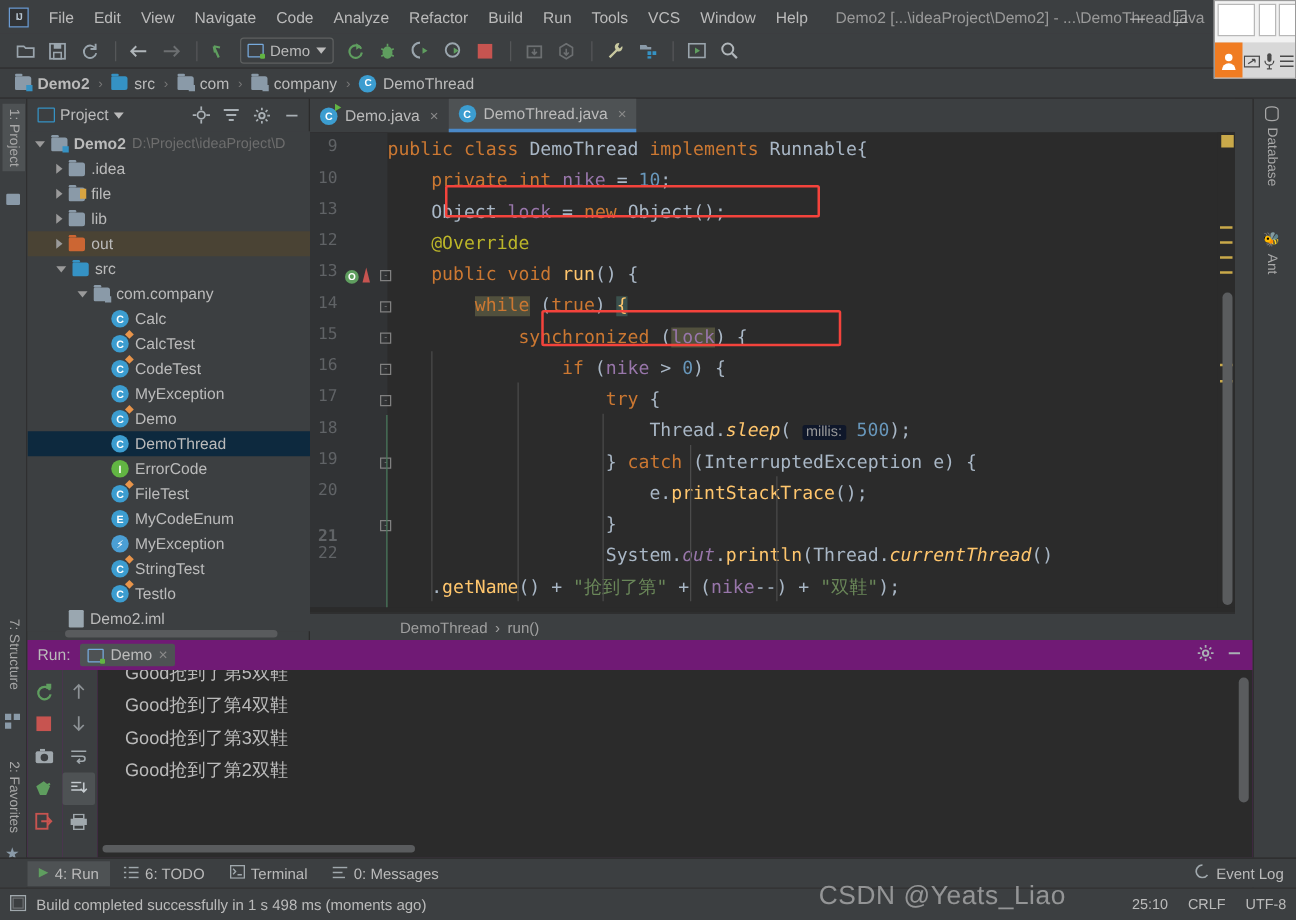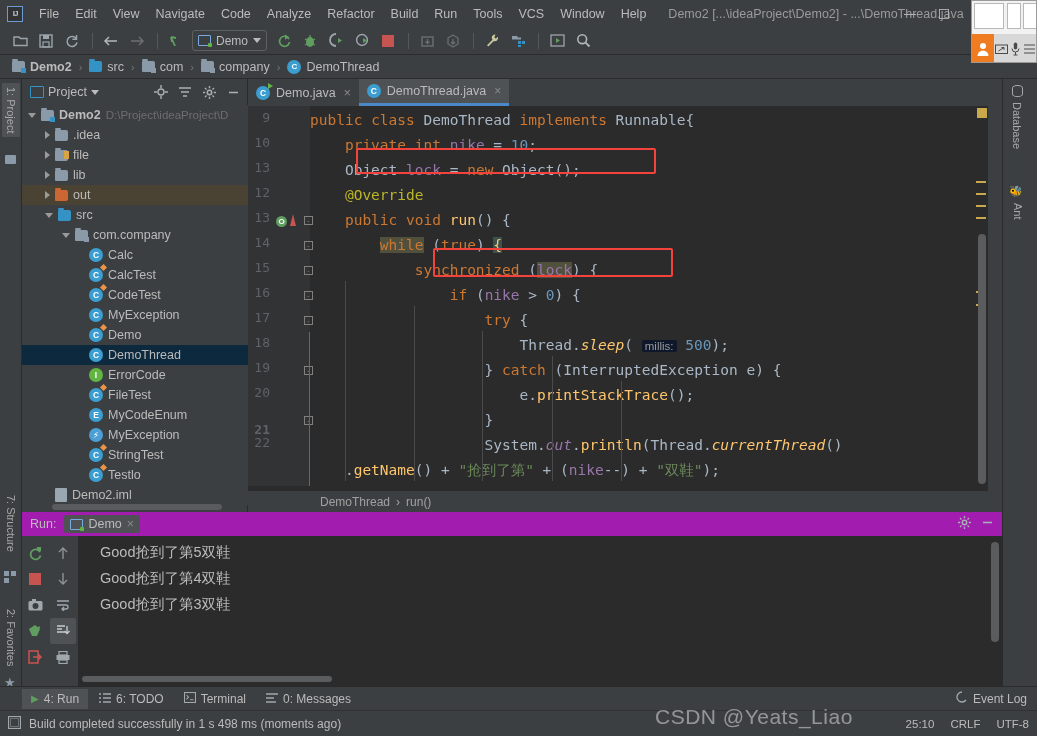--- a/index.html
+++ b/index.html
@@ -166,34 +166,34 @@
   .markers { position:absolute; right:0; top:27px; width:14px; height:380px; background:#2b2b2b; }
   .mk { position:absolute; right:2px; width:10px; height:2px; background:#c9a94a; }
   .err-sq { position:absolute; right:1px; top:2px; width:10px; height:10px; background:#c9a94a; }
   .scroll-thumb { position:absolute; right:2px; width:8px; background:#5a5c5e; border-radius:4px; }
 
   
   .rightstripe { position:absolute; left:1002px; top:79px; width:35px; height:657px; background:#3c3f41; border-left:1px solid #2b2b2b; }
   .rvtab { position:absolute; left:8px; writing-mode: vertical-rl; font-size:11px; color:#a8a8a8; display:flex; align-items:center; gap:5px; }
 
   
-  .runpanel { position:absolute; left:22px; top:512px; width:980px; height:174px; background:#a21caf; }
+  .runpanel { position:absolute; left:22px; top:512px; width:980px; height:174px; background:#701a75; }
   .run-hdr { height:24px; display:flex; align-items:center; padding-left:8px; gap:8px; }
   .run-label { font-size:12.5px; color:#bbbbbb; }
   .run-tab { display:flex; align-items:center; gap:5px; padding:2px 6px; font-size:12.5px; color:#bbbbbb; background:#4e5254; border-radius:2px; }
   .run-hdr-right { position:absolute; right:8px; top:0; height:24px; display:flex; align-items:center; gap:10px; }
 
   .run-toolbar { position:absolute; left:0; top:24px; width:28px; height:150px; background:#3c3f41; padding-top:4px; }
   .run-toolbar2 { position:absolute; left:28px; top:24px; width:28px; height:150px; background:#3c3f41; padding-top:4px; }
   .rtb { width:26px;height:26px;display:flex;align-items:center;justify-content:center; }
   .rtb.on { background:#4e5254; border-radius:2px; }
 
   .console {
     position:absolute; left:56px; top:24px; width:924px; height:150px; background:#2b2b2b;
-    font-size:14.5px; color:#bbbbbb; padding: 15px 0 0 22px; overflow:hidden;
+    font-size:14.5px; color:#bbbbbb; padding: 2px 0 0 22px; overflow:hidden;
   }
   .cline { height:26px; line-height:26px; white-space:nowrap; font-family:"Liberation Sans", sans-serif; }
   .console-hs { position:absolute; left:60px; bottom:4px; width:250px; height:6px; background:#5a5c5e; border-radius:3px; }
   .console-vs { position:absolute; right:3px; top:30px; width:8px; height:100px; background:#5a5c5e; border-radius:4px; }
 
   
   .botstripe {
     position:absolute; left:0; top:686px; width:1037px; height:24px; background:#3c3f41;
     display:flex; align-items:center; padding-left:22px; gap:2px; border-top:1px solid #2b2b2b;
   }
@@ -729,20 +729,21 @@
             <rect x="0.5" y="4" width="13" height="5" fill="#a0a8ad"></rect>
             <rect x="3" y="9" width="8" height="3.5" fill="none" stroke="#a0a8ad" stroke-width="1.2"></rect>
           </svg>
       </div>
     </div>
 
     <div class="console" id="console-host">
         <div class="cline" style="margin-top: -12px;">Good抢到了第5双鞋</div>
         <div class="cline">Good抢到了第4双鞋</div>
         <div class="cline">Good抢到了第3双鞋</div>
+        <div class="cline">Good抢到了第2双鞋</div>
       </div>
     <div class="console-hs"></div>
     <div class="console-vs"></div>
   </div>
 
   <div class="botstripe">
     <div class="btab active">
       <span style="color:#5f9e5f;font-size:10px;">▶</span>
       <span>4: Run</span>
     </div>

